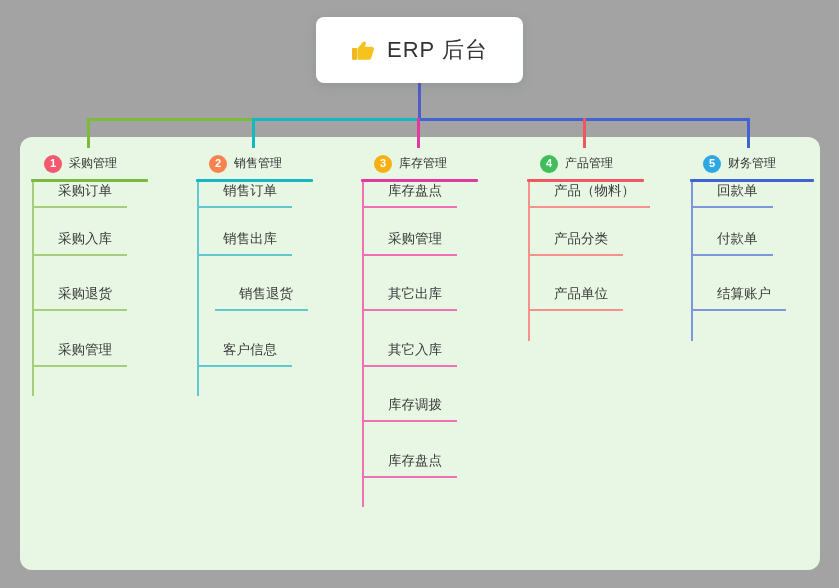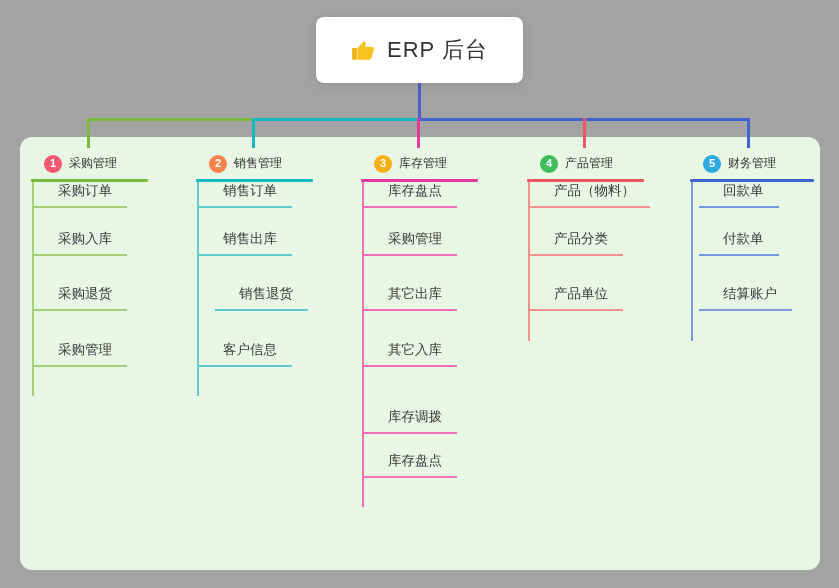--- a/index.html
+++ b/index.html
@@ -133,21 +133,21 @@
           <div class="child-row">
             <span class="child-label" style="border-bottom-color: rgb(240, 111, 183);">采购管理</span>
           </div>
           <div class="child-row">
             <span class="child-label" style="border-bottom-color: rgb(240, 111, 183);">其它出库</span>
           </div>
           <div class="child-row">
             <span class="child-label" style="border-bottom-color: rgb(240, 111, 183);">其它入库</span>
           </div>
           <div class="child-row">
-            <span class="child-label" style="border-bottom-color: rgb(240, 111, 183); margin-top: 12px;">库存调拨</span>
+            <span class="child-label" style="border-bottom-color: rgb(240, 111, 183);">库存调拨</span>
           </div>
           <div class="child-row">
             <span class="child-label" style="border-bottom-color: rgb(240, 111, 183);">库存盘点</span>
           </div>
         </div>
       </div>
       <div class="branch" style="left: 527px;">
         <div class="branch-header">
           <span class="badge" style="background: rgb(63, 190, 91);">4</span>
           <span class="branch-label">产品管理</span>
@@ -164,21 +164,21 @@
             <span class="child-label" style="border-bottom-color: rgb(245, 144, 141);">产品单位</span>
           </div>
         </div>
       </div>
       <div class="branch" style="left: 690px;">
         <div class="branch-header">
           <span class="badge" style="background: rgb(45, 168, 224);">5</span>
           <span class="branch-label">财务管理</span>
         </div>
         <div class="branch-underline" style="background: rgb(63, 99, 209); width: 124px;"></div>
-        <div class="branch-children" style="border-left-color: rgb(125, 151, 220); padding-left: 6px;">
+        <div class="branch-children" style="border-left-color: rgb(125, 151, 220);">
           <div class="child-row first">
             <span class="child-label" style="border-bottom-color: rgb(125, 151, 220);">回款单</span>
           </div>
           <div class="child-row">
             <span class="child-label" style="border-bottom-color: rgb(125, 151, 220);">付款单</span>
           </div>
           <div class="child-row">
             <span class="child-label" style="border-bottom-color: rgb(125, 151, 220);">结算账户</span>
           </div>
         </div>

